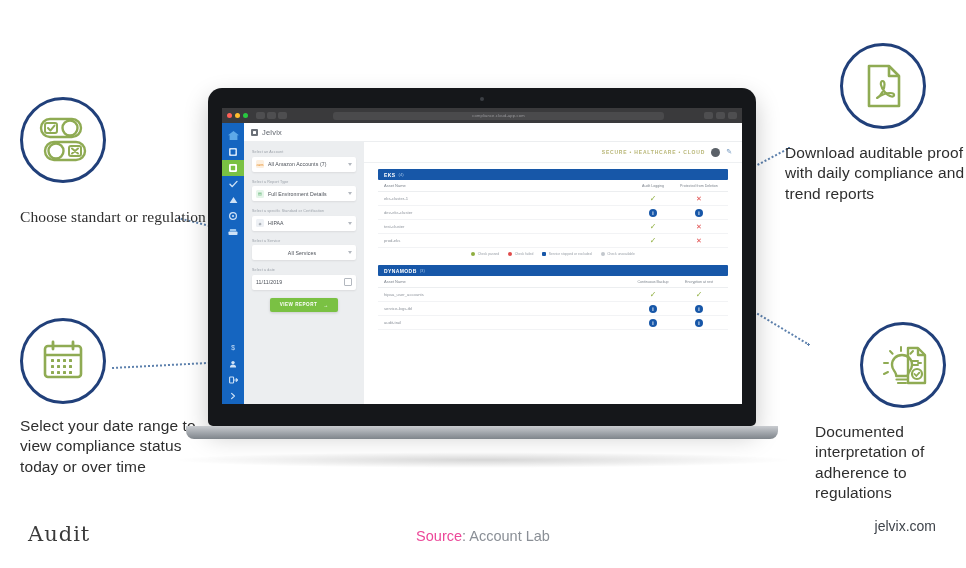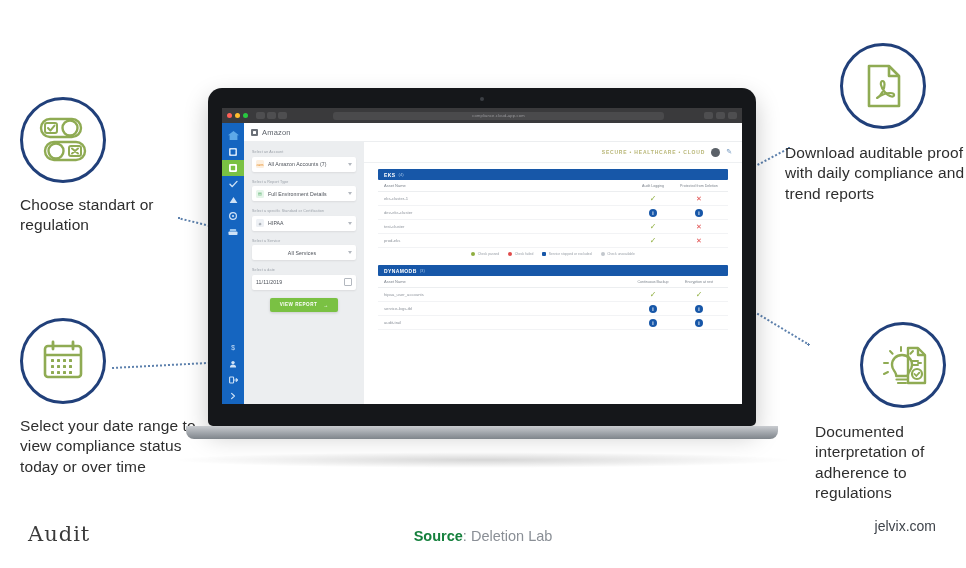--- a/index.html
+++ b/index.html
@@ -17,21 +17,21 @@
     width:86px;height:86px;border-radius:50%;
     border:3px solid #21407a;
     display:flex;align-items:center;justify-content:center;
     box-sizing:border-box;background:#fff;
   }
   .callout-text{
     font-size:15.5px;line-height:1.32;color:#2e2e2e;
     letter-spacing:.1px;font-weight:400;
   }
   .c-standard{left:20px;top:97px;}
-  .c-standard .callout-text{margin-top:12px;width:190px;}
+  .c-standard .callout-text{margin-top:24px;width:190px;font-family:Liberation Serif, serif;}
   .c-date{left:20px;top:318px;}
   .c-date .callout-text{margin-top:12px;width:195px;}
   .c-download{left:840px;top:43px;}
   .c-download .callout-text{
     position:absolute;left:-55px;top:100px;width:185px;
   }
   .c-doc{left:860px;top:322px;}
   .c-doc .callout-text{
     position:absolute;left:-45px;top:100px;width:160px;
   }
@@ -167,21 +167,21 @@
   }
   .legend{display:flex;justify-content:center;gap:9px;padding:4px 0 2px;}
   .lg{display:flex;align-items:center;gap:2.5px;}
   .lg-dot{width:4px;height:4px;border-radius:50%;display:block;}
   .lg-txt{font-size:3.4px;color:#9aa0a8;white-space:nowrap;}
 
   
   .footer{position:absolute;left:0;bottom:0;width:966px;height:62px;}
   .jelvix{position:absolute;left:28px;top:16px;font-family:"DejaVu Serif",serif;font-size:21px;color:#3a3a3a;letter-spacing:1px;}
   .source{position:absolute;left:50%;top:22px;transform:translateX(-50%);font-size:14.5px;color:#8a8f96;white-space:nowrap;}
-  .source b{color:#15803d;font-weight:bold;}
+  .source b{color:#ec4899;font-weight:normal;}
   .site{position:absolute;right:30px;top:12px;font-size:14px;color:#3f444b;}
 </style>
 </head>
 <body>
 
 <div class="stage">
 
   <div class="connector" style="left:178px;top:217px;width:88px;transform:rotate(14deg);"></div>
   <div class="connector" style="left:112px;top:367px;width:122px;transform:rotate(-3deg);"></div>
   <div class="connector" style="left:712px;top:188px;width:88px;transform:rotate(-28deg);"></div>
@@ -347,21 +347,21 @@
                   <path d="M1.6 1.4L4.4 4 1.6 6.6" fill="none" stroke="#cfe2f6" stroke-width="1.2" stroke-linecap="round" stroke-linejoin="round"></path>
                 </svg>
             </div>
           </div>
 
           <div class="content">
             <div class="topbar">
               <div class="topbar-ico">
                   <span></span>
                 </div>
-              <div class="page-title">Amazon</div>
+              <div class="page-title">Jelvix</div>
             </div>
 
             <div class="body">
 
               <div class="formpane">
 
                 <div class="field">
                   <div class="flabel">Select an Account</div>
                   <div class="fbox">
                     <div class="fico aws">aws</div>
@@ -534,18 +534,18 @@
       </div>
     </div>
     <div class="notch"></div>
     <div class="base"></div>
   </div>
   <div class="shadow"></div>
 
   <div class="footer">
     <div class="jelvix">Audit</div>
     <div class="source">
-      <b>Source</b><span>: </span><span>Deletion Lab</span>
+      <b>Source</b><span>: </span><span>Account Lab</span>
     </div>
     <div class="site">jelvix.com</div>
   </div>
 
 </div>
 
 </body></html>

